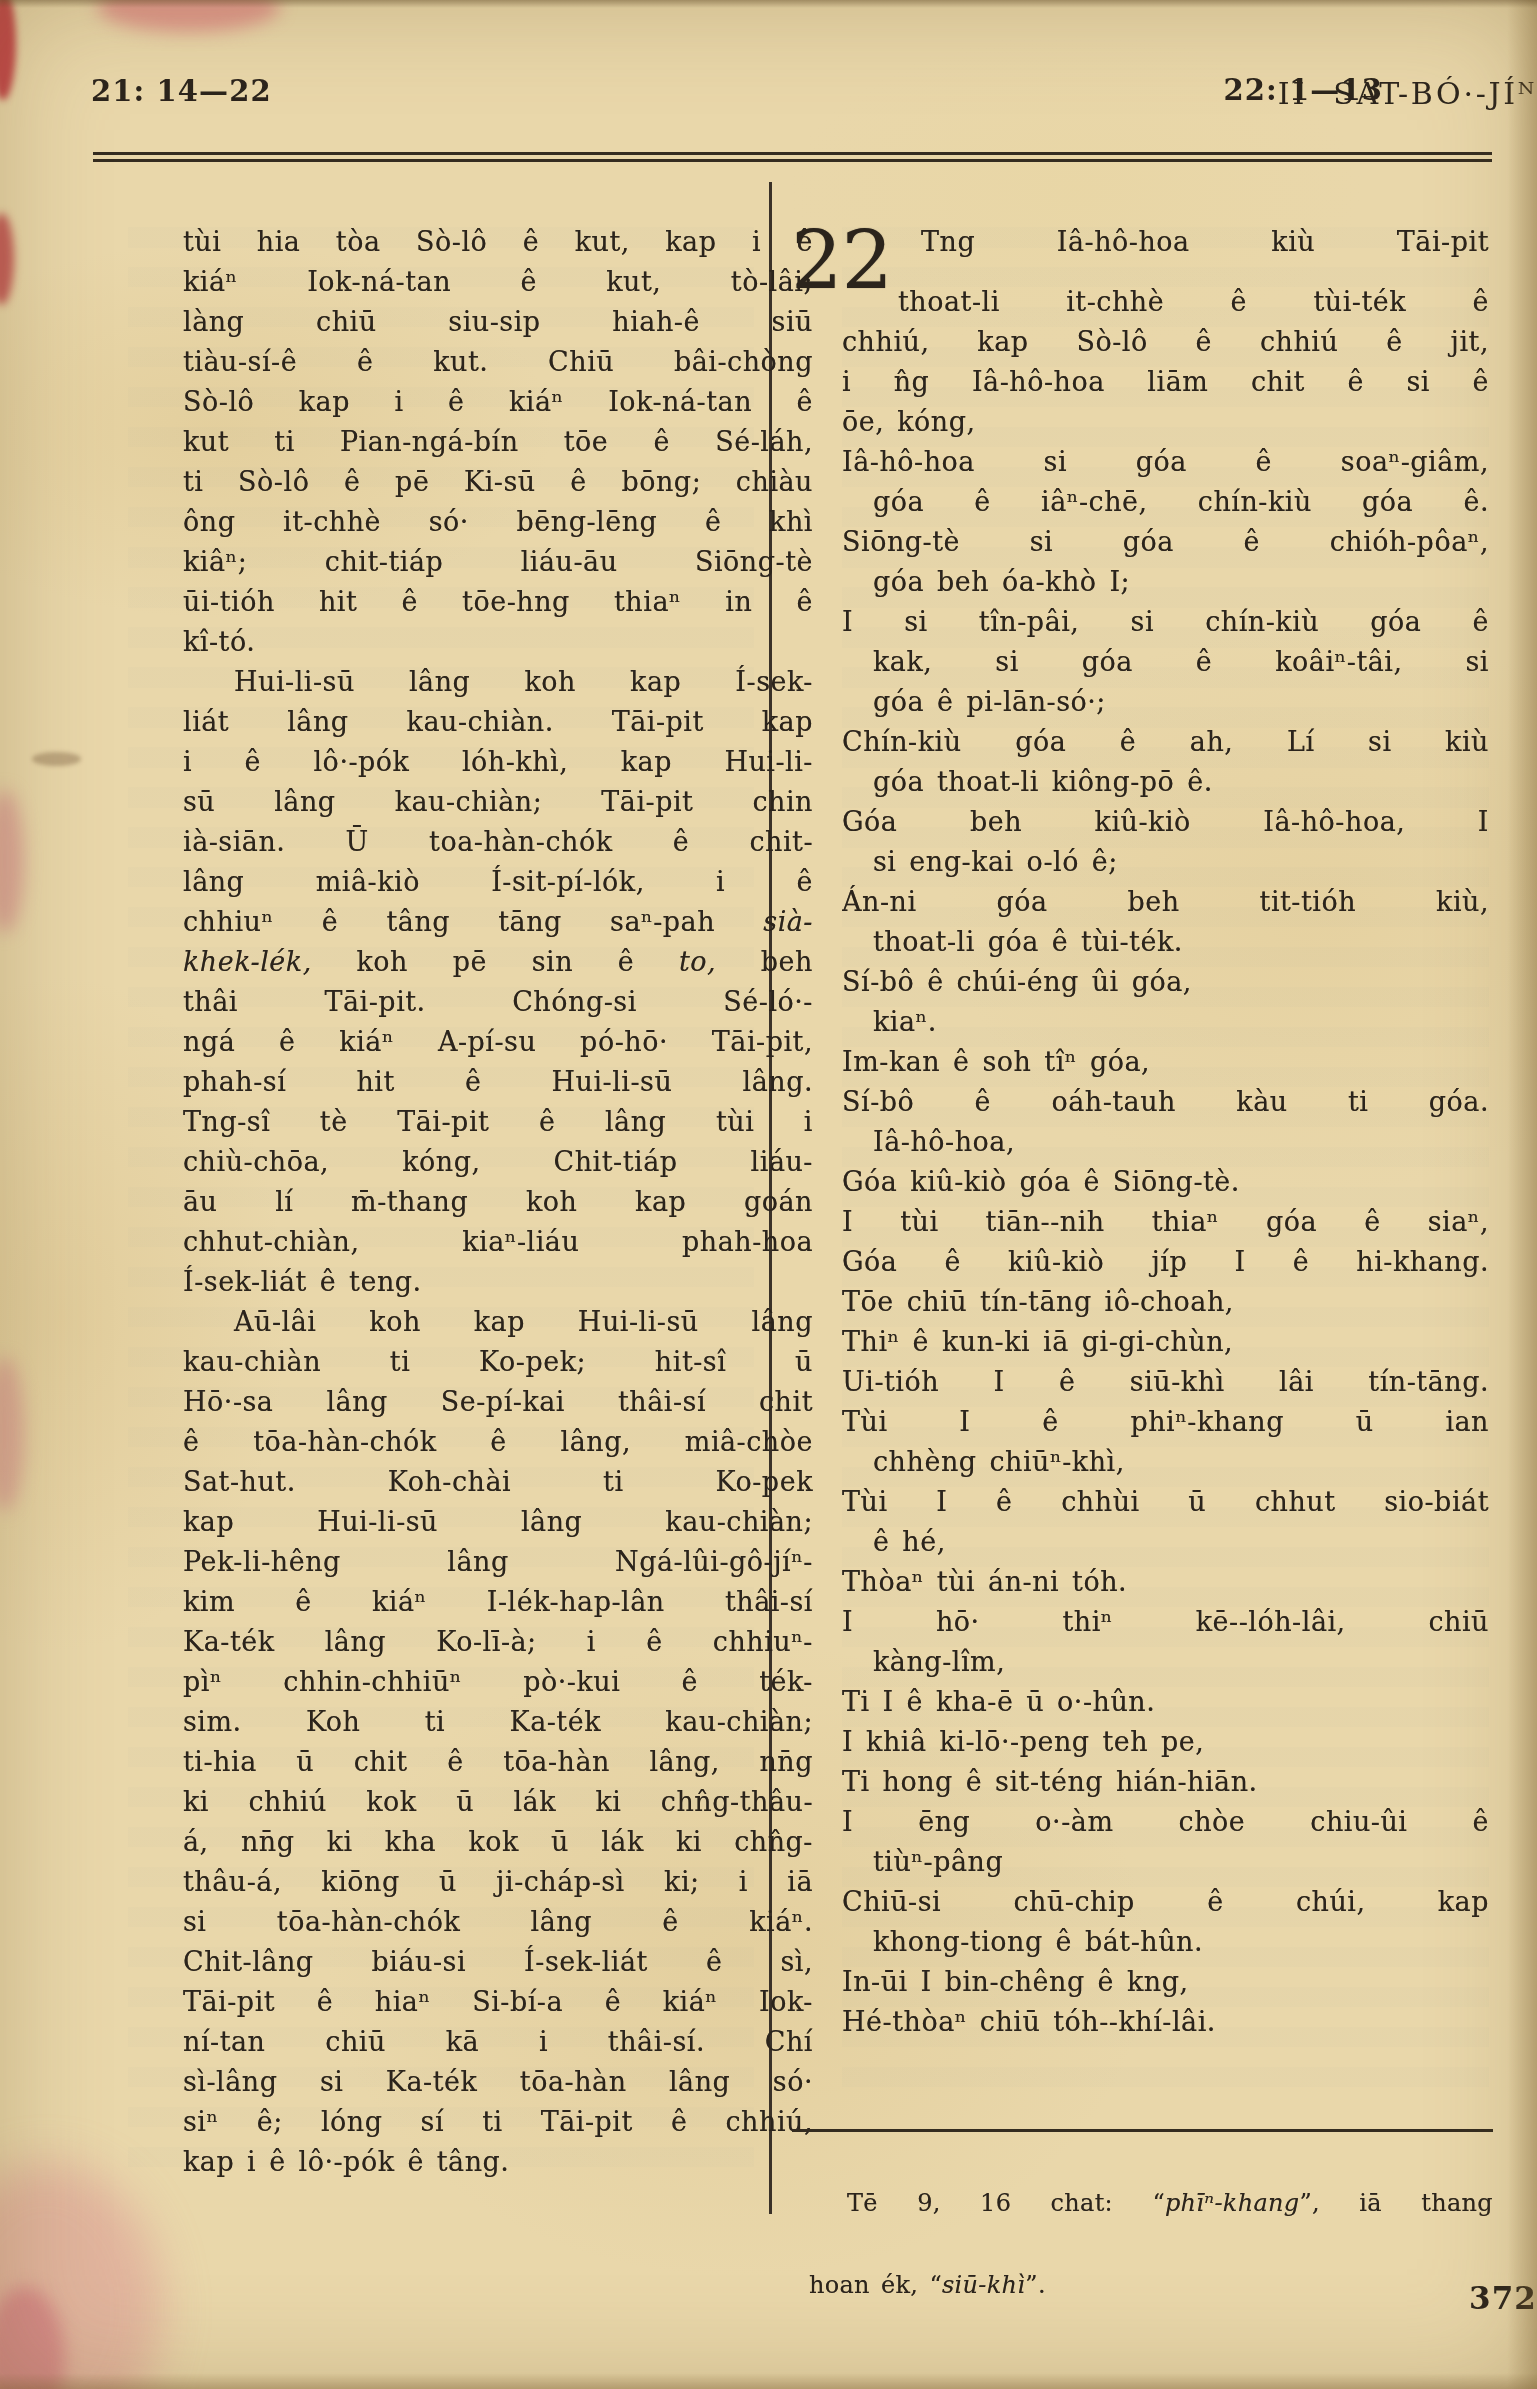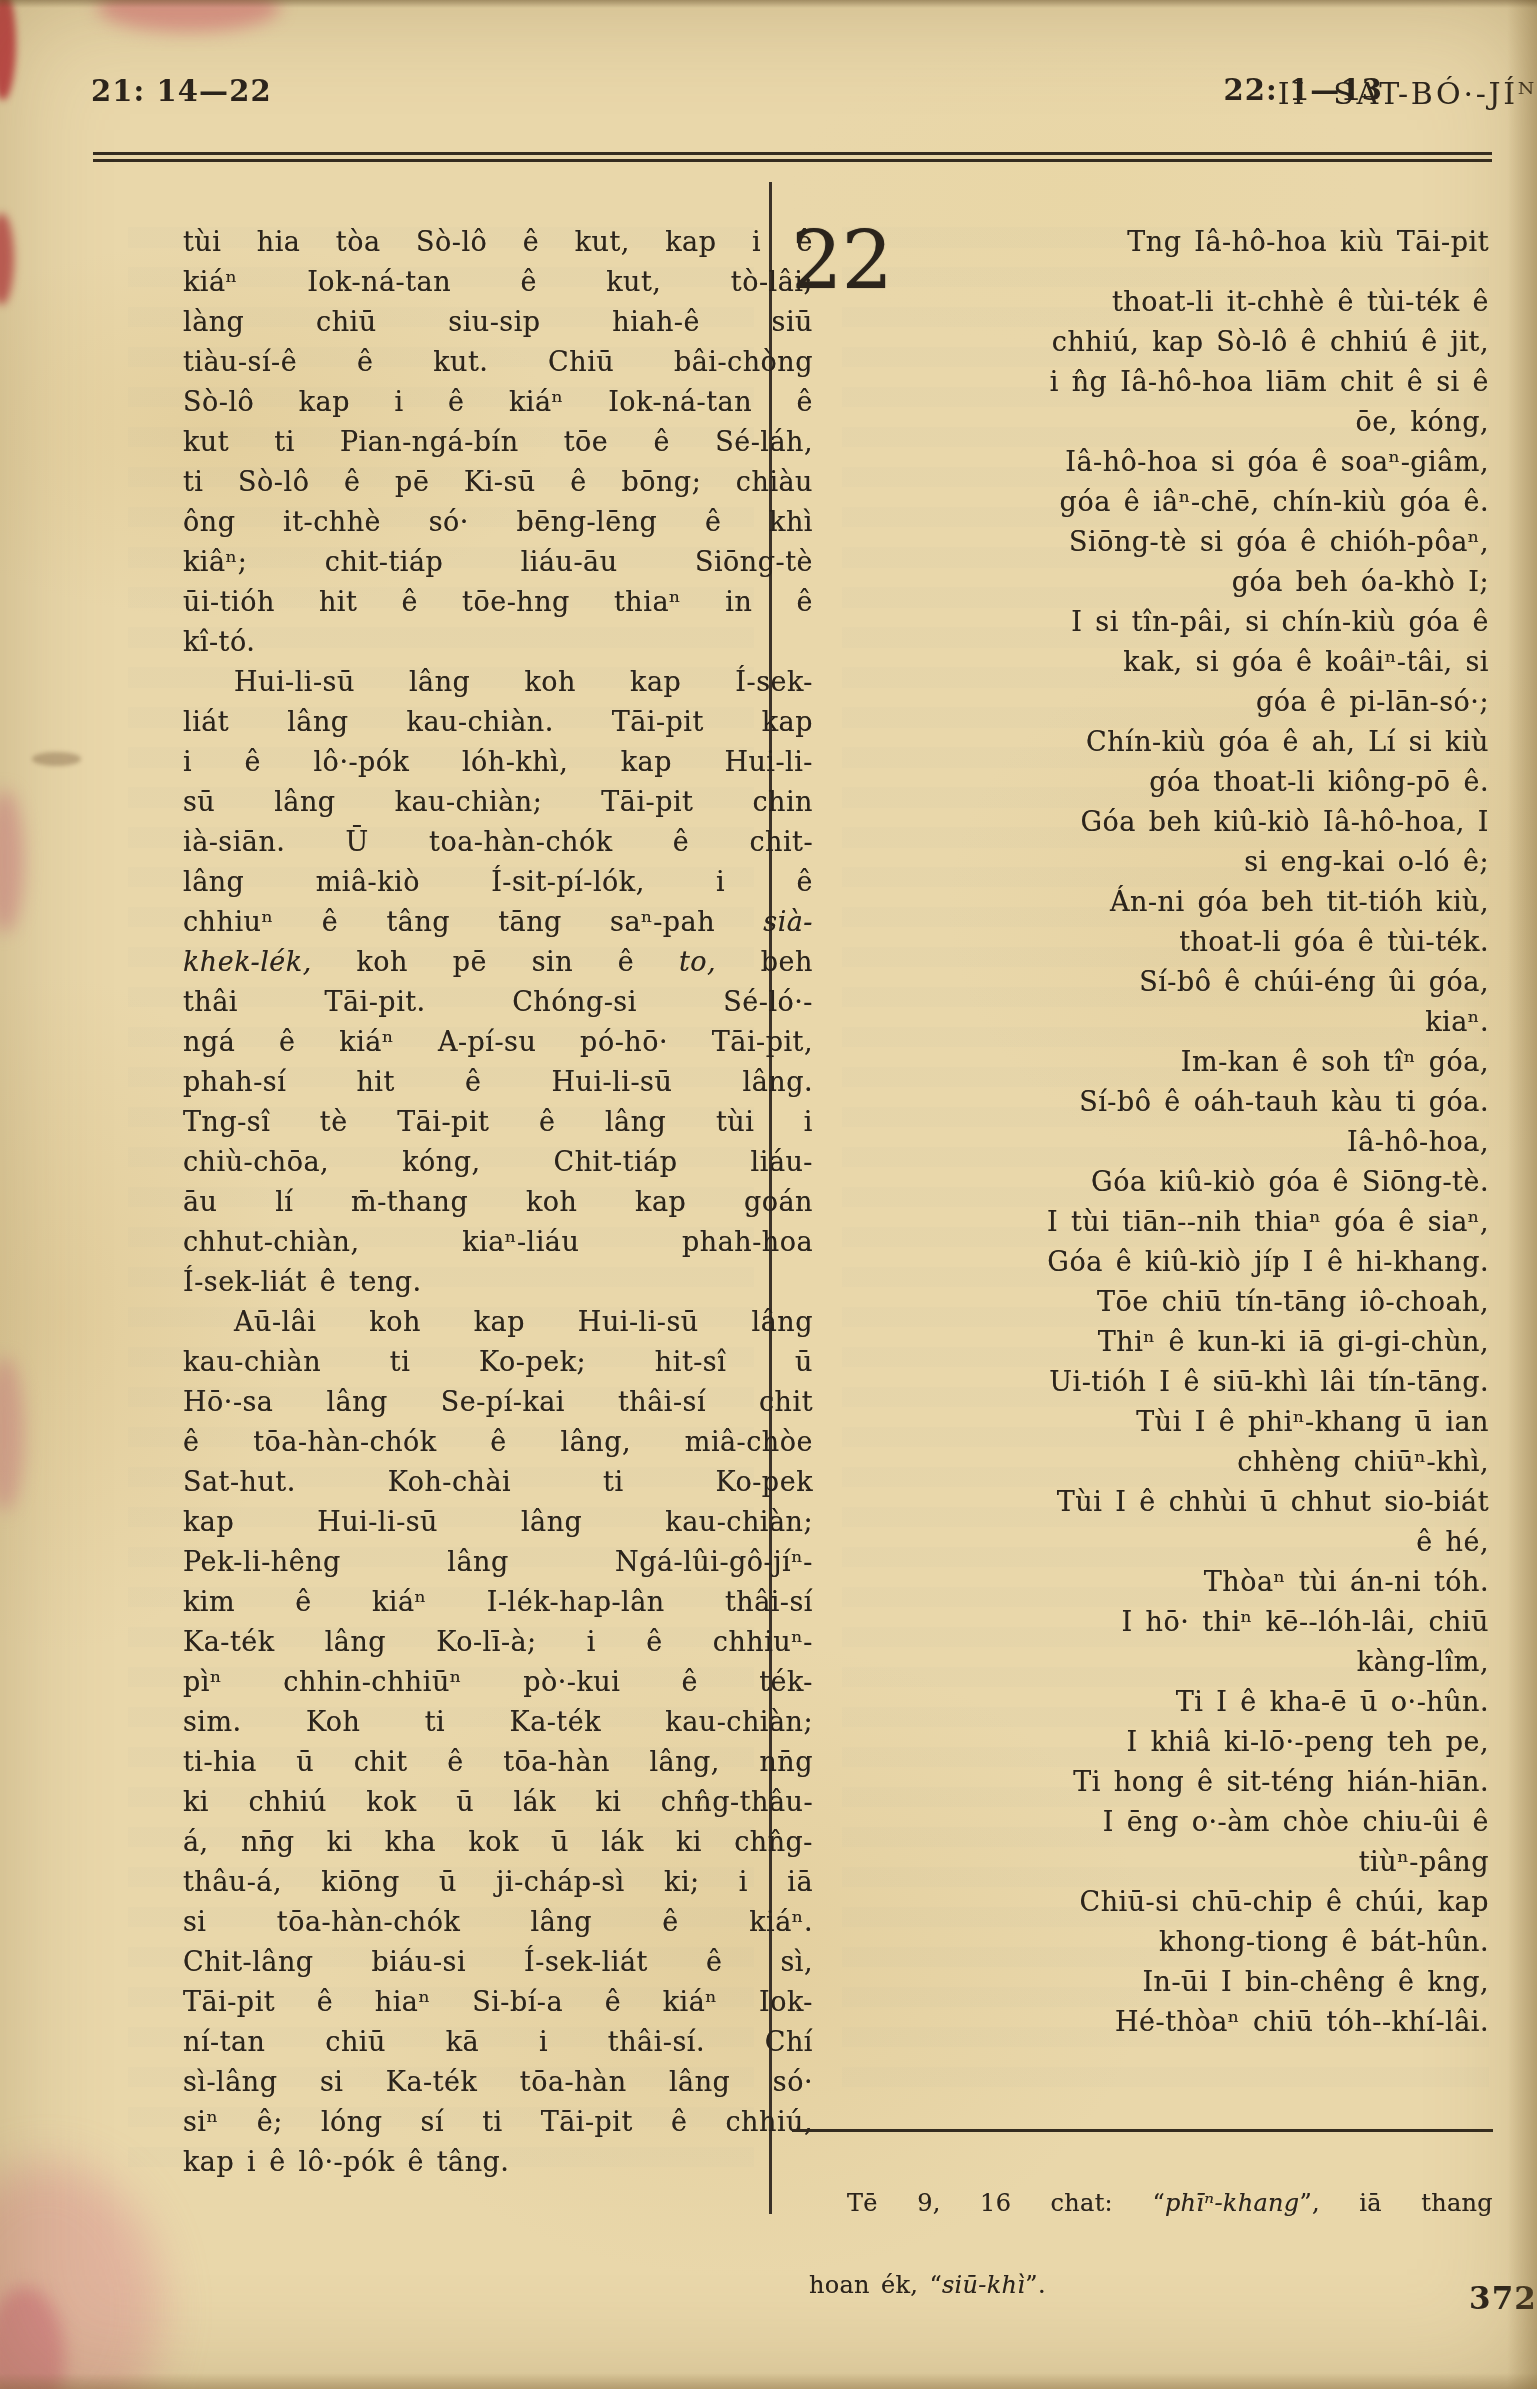--- a/index.html
+++ b/index.html
@@ -41,21 +41,21 @@
 
   .col-div{position:absolute;left:769px;top:182px;width:2.7px;height:2032px;background:#3a3128;}
 
   
   .col{position:absolute;top:222px;font-size:27px;word-spacing:3.8px;letter-spacing:0.5px;
        text-shadow:0 0 0.5px rgba(43,36,28,.55);}
   .col.left{left:140px;width:630px;line-height:40px;margin-left:43px;}
   .col.right{left:842px;width:647px;line-height:40px;}
   .line{position:relative;overflow:hidden;}
   .col.left .line{height:40px;}
-  .col.right .line{height:40px;text-align:right;}
+  .col.right .line{height:40px;}
   .line.j{text-align:justify;}
   .line.j::after{content:"";display:inline-block;width:100%;height:0;}
   .line.ind{padding-left:31px;}
   .line.p{padding-left:51px;}
   .line.d1{padding-left:79px;}
   .line.d2{padding-left:56px;margin-top:20px;}
   .line i{font-style:italic;}
   .dropcap{position:absolute;left:-51px;top:-5.4px;font-size:81px;line-height:86px;
     letter-spacing:-1.1px;font-weight:400;text-shadow:0 0 1.1px rgba(43,36,28,.5);}
 

